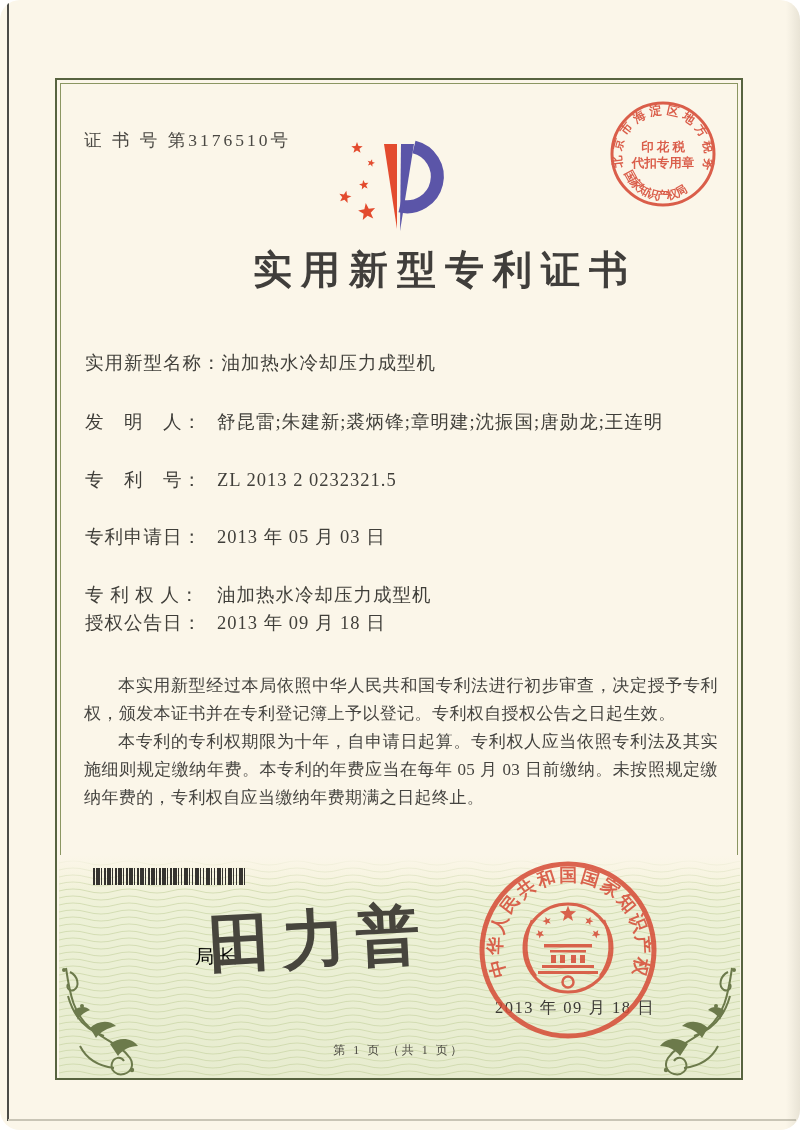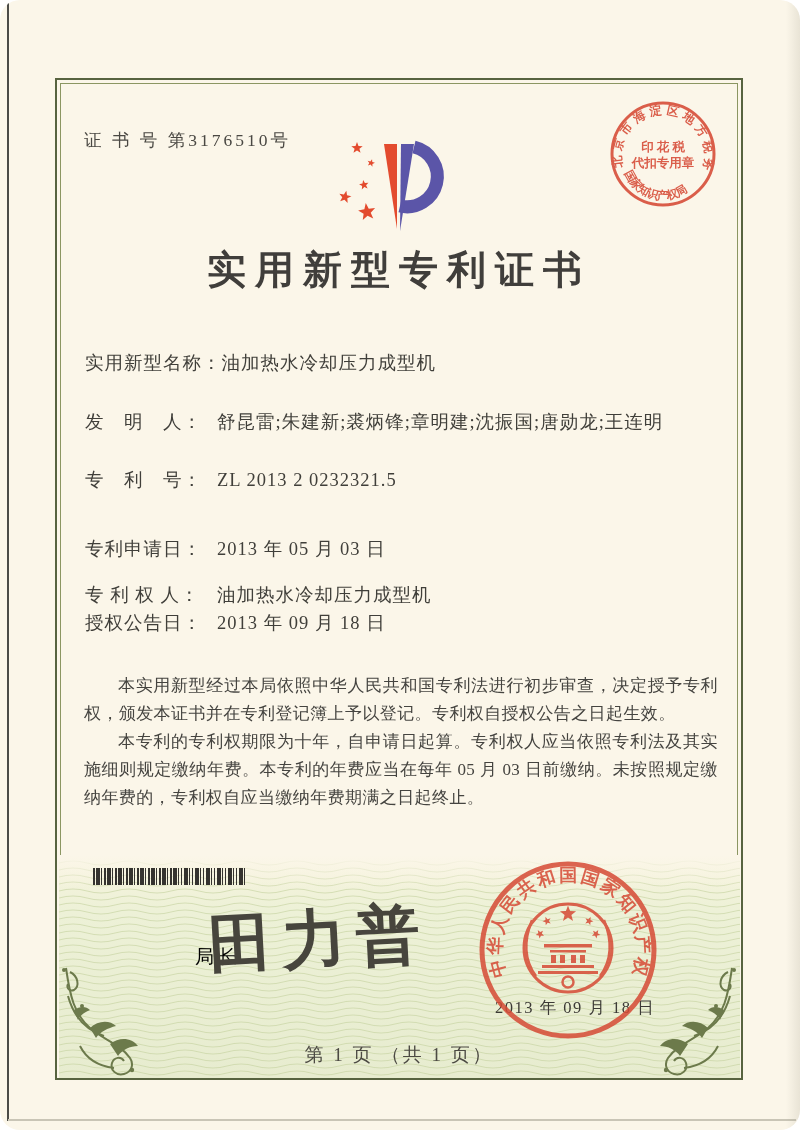--- a/index.html
+++ b/index.html
@@ -19,37 +19,37 @@
          background:linear-gradient(180deg,#f8f4de 0%,#edf1d7 25%,#e7eccf 100%);}
   .waves-fade{position:absolute;left:0;top:0;width:100%;height:34px;
          background:linear-gradient(180deg,#fbf6e9,rgba(251,246,233,0));}
   .ornament{position:absolute;top:966px;width:100px;height:112px;z-index:2;}
   .orn-left{left:60px;}
   .orn-right{left:638px;transform:scaleX(-1);}
   
   .cert-no{position:absolute;left:84px;top:128px;font-size:17.5px;letter-spacing:3px;color:#4a4843;z-index:3;}
   .logo{position:absolute;left:330px;top:136px;width:140px;height:102px;z-index:3;}
   .title{position:absolute;left:55px;top:243px;width:688px;text-align:center;
-         font-size:39px;font-weight:600;letter-spacing:9px;color:#403e3b;z-index:3;}
+         font-size:39px;font-weight:600;letter-spacing:9px;color:#403e3b;z-index:3;padding-left:46px;}
   .field{position:absolute;left:85px;font-size:18.5px;color:#403f3a;letter-spacing:1px;z-index:3;white-space:nowrap;}
   .field .flabel{display:inline-block;min-width:132px;}
   .paras{position:absolute;left:84px;top:672px;width:634px;z-index:3;}
   .paras p{margin:0;font-size:17px;line-height:28px;text-indent:2em;text-align:justify;
            letter-spacing:.4px;color:#454440;}
   .barcode{position:absolute;left:93px;top:868px;width:152px;height:17px;z-index:3;
            background:repeating-linear-gradient(90deg,#35332f 0 1.5px,rgba(0,0,0,0) 1.5px 3px,
            #35332f 3px 6.5px,rgba(0,0,0,0) 6.5px 7.5px,#35332f 7.5px 8.5px,rgba(0,0,0,0) 8.5px 11px);}
   .director-label{position:absolute;left:153px;top:944px;font-size:19px;letter-spacing:4px;color:#000000;z-index:4;margin-left:42px;}
   .signature{position:absolute;left:208px;top:896px;font-size:64px;font-weight:bold;color:#47453d;
              letter-spacing:10px;transform:rotate(-3deg);z-index:4;white-space:nowrap;}
   .seal-date{position:absolute;left:495px;top:997px;font-size:16.5px;letter-spacing:1.5px;color:#3c3a36;z-index:4;white-space:nowrap;}
   .tax-stamp{position:absolute;left:608px;top:99px;width:110px;height:110px;z-index:5;opacity:.88;}
   .office-seal{position:absolute;left:478px;top:860px;width:180px;height:180px;z-index:5;opacity:.85;}
   .footer{position:absolute;left:55px;top:1042px;width:688px;text-align:center;
-          font-size:19px;letter-spacing:2.5px;color:#4c4a43;z-index:3;}
+          font-size:12px;letter-spacing:2.5px;color:#4c4a43;z-index:3;}
   svg text{font-family:"Liberation Serif","DejaVu Serif",serif;}
 </style>
 </head>
 <body>
 
 <div class="scan">
 
   <div class="edge-left"></div>
   <div class="edge-bottom"></div>
   <div class="edge-right"></div>
@@ -145,21 +145,21 @@
 
   <div class="field" style="top:350px">
     <span class="flabel">实用新型名称：</span><span class="fvalue">油加热水冷却压力成型机</span>
   </div>
   <div class="field" style="top:409px">
     <span class="flabel">发　明　人：</span><span class="fvalue">舒昆雷;朱建新;裘炳锋;章明建;沈振国;唐勋龙;王连明</span>
   </div>
   <div class="field" style="top:467px">
     <span class="flabel">专　利　号：</span><span class="fvalue">ZL 2013 2 0232321.5</span>
   </div>
-  <div class="field" style="top:536px">
+  <div class="field" style="top:524px">
     <span class="flabel">专利申请日：</span><span class="fvalue">2013 年 05 月 03 日</span>
   </div>
   <div class="field" style="top:582px">
     <span class="flabel">专 利 权 人：</span><span class="fvalue">油加热水冷却压力成型机</span>
   </div>
   <div class="field" style="top:610px">
     <span class="flabel">授权公告日：</span><span class="fvalue">2013 年 09 月 18 日</span>
   </div>
 
   <div class="paras">

